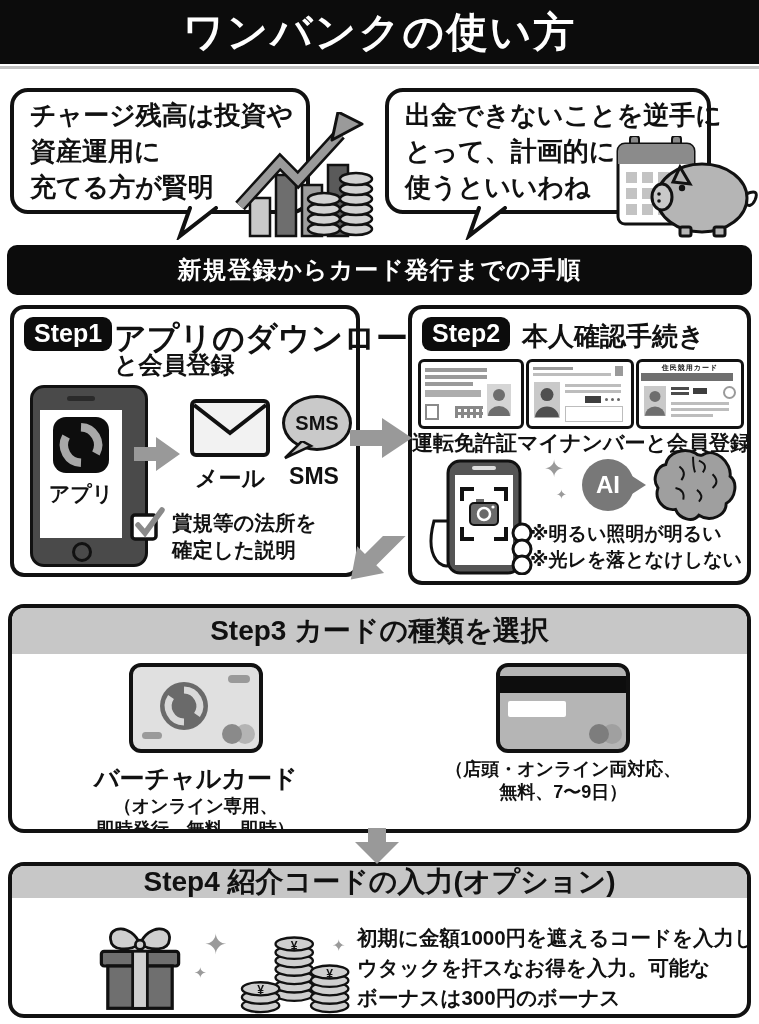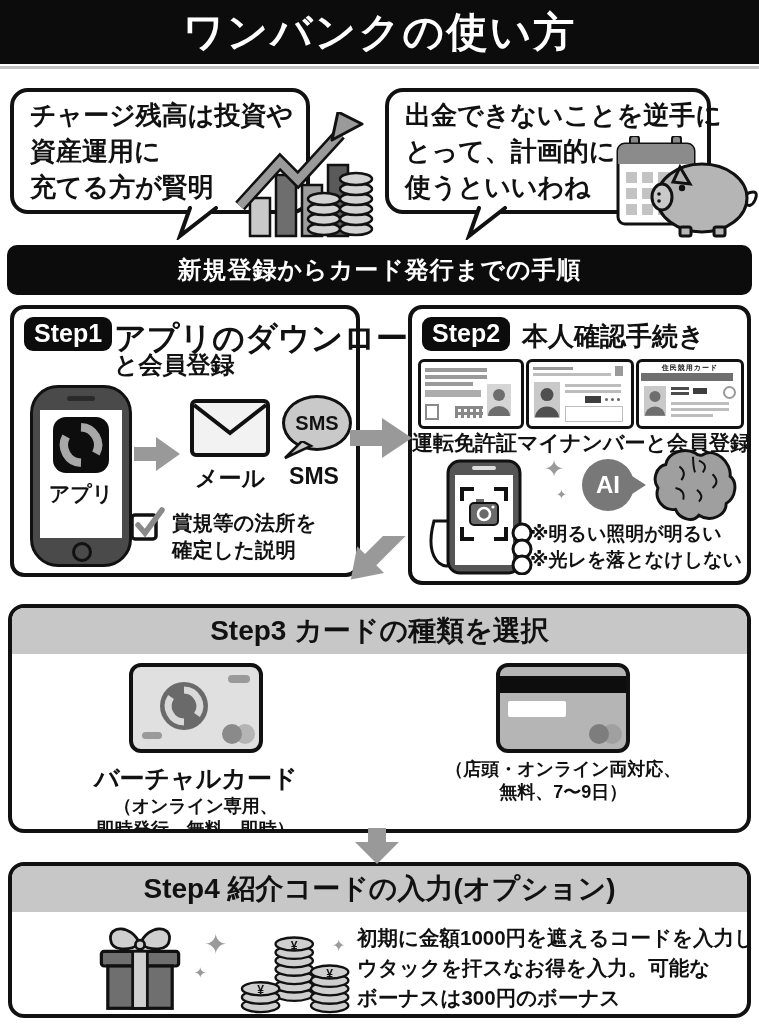--- a/index.html
+++ b/index.html
@@ -113,21 +113,21 @@
 
   <div class="abs banner2" style="left:7px;top:245px;width:745px;height:50px;">
     <div class="t">新規登録からカード発行までの手順</div>
   </div>
 
   <div class="abs box" style="left:10px;top:305px;width:342px;height:264px;text-decoration:underline;">
     <div class="abs badge" style="left:10px;top:8px;">Step1</div>
     <div class="abs nowrap" style="left:100px;top:8px;font-size:32px;">アプリのダウンロード</div>
     <div class="abs nowrap" style="left:100px;top:40px;font-size:24px;">と会員登録</div>
 
-    <div class="abs" style="left:16px;top:76px;width:96px;height:176px;background:#4a4a4a;border:3px solid #111;border-radius:28px;">
+    <div class="abs" style="left:16px;top:76px;width:96px;height:176px;background:#4a4a4a;border:3px solid #111;border-radius:14px;padding-left:16px;">
       <div class="abs" style="left:34px;top:8px;width:28px;height:5px;background:#2a2a2a;border-radius:3px;"></div>
       <div class="abs" style="left:7px;top:22px;width:82px;height:128px;background:#fff;">
         <div class="abs" style="left:13px;top:7px;width:56px;height:56px;background:#0d0d0d;border-radius:13px;">
           <svg width="56" height="56" viewBox="0 0 60 60">
             <path d="M30 11 a19 19 0 0 1 16 28" fill="none" stroke="#a8a8a8" stroke-width="9"></path>
             <path d="M30 49 a19 19 0 0 1 -16 -28" fill="none" stroke="#a8a8a8" stroke-width="9"></path>
           </svg>
         </div>
         <div class="abs" style="left:0;top:70px;width:82px;text-align:center;font-size:21px;">アプリ</div>
       </div>
@@ -309,21 +309,21 @@
       </div>
 
     </div>
   </div>
 
   <svg class="abs" style="left:354px;top:828px;z-index:5;" width="46" height="36" viewBox="0 0 46 36">
     <polygon points="14,0 32,0 32,14 45,14 23,36 1,14 14,14" fill="#999"></polygon>
   </svg>
 
   <div class="abs box" style="left:8px;top:862px;width:735px;height:148px;border-radius:16px;overflow:hidden;">
-    <div class="band" style="width:100%;height:46px;">
+    <div class="band" style="width:100%;height:32px;">
       <span>Step4 紹介コードの入力(オプション)</span>
     </div>
 
     <svg class="abs" style="left:78px;top:54px;" width="100" height="92" viewBox="0 0 100 100">
       <path d="M50 26 C40 4 16 6 18 21 C19 34 38 34 50 26 Z" fill="#cfcfcf" stroke="#111" stroke-width="3"></path>
       <path d="M50 26 C60 4 84 6 82 21 C81 34 62 34 50 26 Z" fill="#cfcfcf" stroke="#111" stroke-width="3"></path>
       <rect x="8" y="34" width="84" height="16" rx="3" fill="#6f6f6f" stroke="#111" stroke-width="3.5"></rect>
       <rect x="15" y="50" width="70" height="46" fill="#6f6f6f" stroke="#111" stroke-width="3.5"></rect>
       <rect x="42" y="34" width="16" height="62" fill="#cfcfcf" stroke="#111" stroke-width="3"></rect>
       <circle cx="50" cy="27" r="5" fill="#cfcfcf" stroke="#111" stroke-width="3"></circle>

